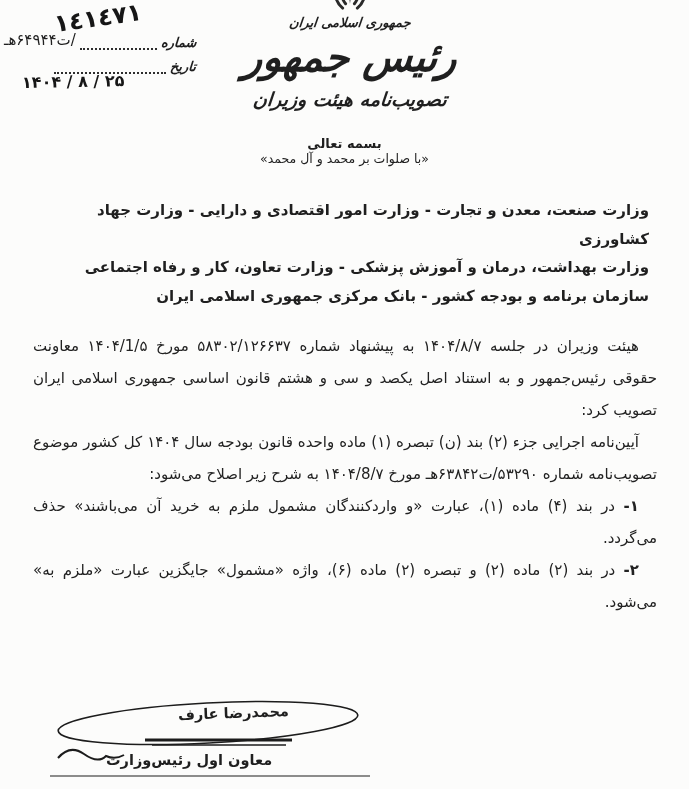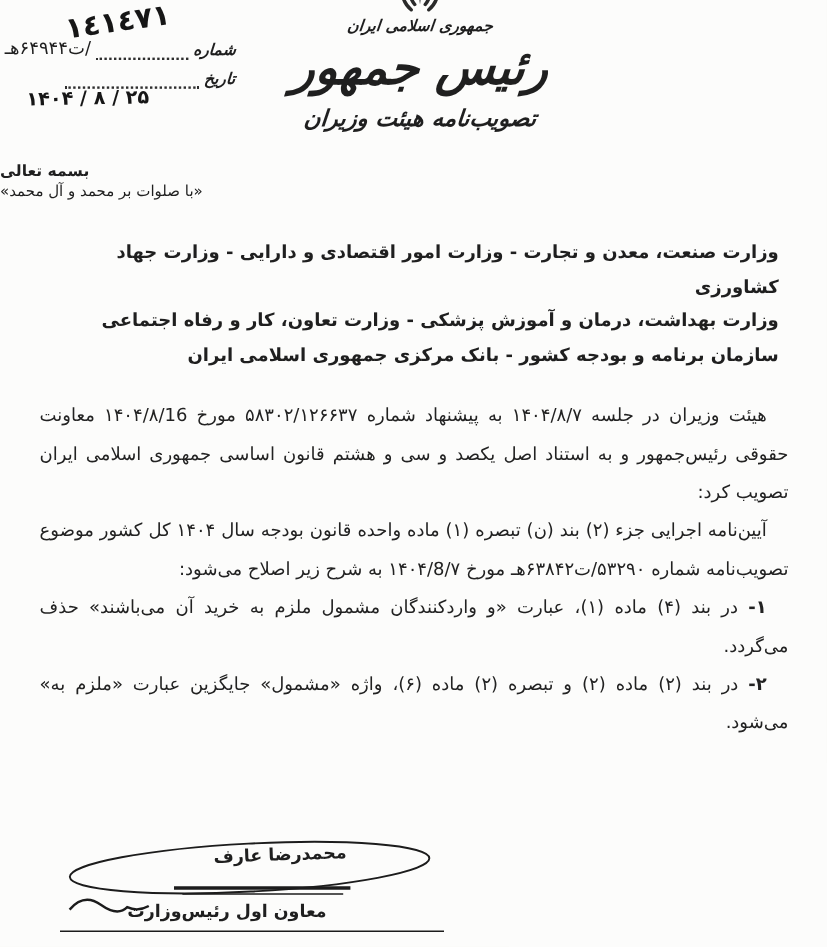--- a/index.html
+++ b/index.html
@@ -49,21 +49,21 @@
   }
   .president{
     font-size:40px;font-weight:bold;font-style:italic;
     line-height:46px;margin-top:4px;transform:skewX(-4deg);
   }
   .doc-type{
     font-size:19px;font-weight:bold;font-style:italic;
     margin-top:8px;transform:skewX(-5deg);
   }
   
-  .invocation{position:absolute;top:136px;left:0;width:689px;}
+  .invocation{position:absolute;top:136px;left:0;width:689px;text-align:center;}
   .besmeleh{font-size:13px;font-weight:bold;}
   .salawat{font-size:12.5px;margin-top:0;}
   
   .recipients{
     position:absolute;top:196px;left:40px;width:609px;
     direction:rtl;text-align:right;
     font-size:15px;font-weight:bold;line-height:28.5px;
   }
   
   .body-text{
@@ -125,21 +125,21 @@
     <div class="salawat">«با صلوات بر محمد و آل محمد»</div>
   </div>
 
   <div class="recipients">
     <div>وزارت صنعت، معدن و تجارت - وزارت امور اقتصادی و دارایی - وزارت جهاد کشاورزی</div>
     <div>وزارت بهداشت، درمان و آموزش پزشکی - وزارت تعاون، کار و رفاه اجتماعی</div>
     <div>سازمان برنامه و بودجه کشور - بانک مرکزی جمهوری اسلامی ایران</div>
   </div>
 
   <div class="body-text">
-    <p>هیئت وزیران در جلسه ۱۴۰۴/۸/۷ به پیشنهاد شماره ۵۸۳۰۲/۱۲۶۶۳۷ مورخ ۱۴۰۴/۸/16 معاونت حقوقی رئیس‌جمهور و به استناد اصل یکصد و سی و هشتم قانون اساسی جمهوری اسلامی ایران تصویب کرد:</p>
+    <p>هیئت وزیران در جلسه ۱۴۰۴/۸/۷ به پیشنهاد شماره ۵۸۳۰۲/۱۲۶۶۳۷ مورخ ۱۴۰۴/1/۵ معاونت حقوقی رئیس‌جمهور و به استناد اصل یکصد و سی و هشتم قانون اساسی جمهوری اسلامی ایران تصویب کرد:</p>
     <p>آیین‌نامه اجرایی جزء (۲) بند (ن) تبصره (۱) ماده واحده قانون بودجه سال ۱۴۰۴ کل کشور موضوع تصویب‌نامه شماره ۵۳۲۹۰/ت۶۳۸۴۲هـ مورخ ۱۴۰۴/8/۷ به شرح زیر اصلاح می‌شود:</p>
     <p><span class="item-num">۱-</span> <span>در بند (۴) ماده (۱)، عبارت «و واردکنندگان مشمول ملزم به خرید آن می‌باشند» حذف می‌گردد.</span></p>
     <p><span class="item-num">۲-</span> <span>در بند (۲) ماده (۲) و تبصره (۲) ماده (۶)، واژه «مشمول» جایگزین عبارت «ملزم به» می‌شود.</span></p>
   </div>
 
   <div class="signature">
     <svg width="330" height="92" viewBox="0 0 330 92" xmlns="http://www.w3.org/2000/svg" fill="none" stroke="#1c1c1c">
       <ellipse cx="158" cy="27" rx="150" ry="20" stroke-width="1.6" transform="rotate(-3 158 27)"></ellipse>
       <path d="M95,44 H242" stroke-width="3"></path>
       <path d="M102,49 H236" stroke-width="1.4"></path>

